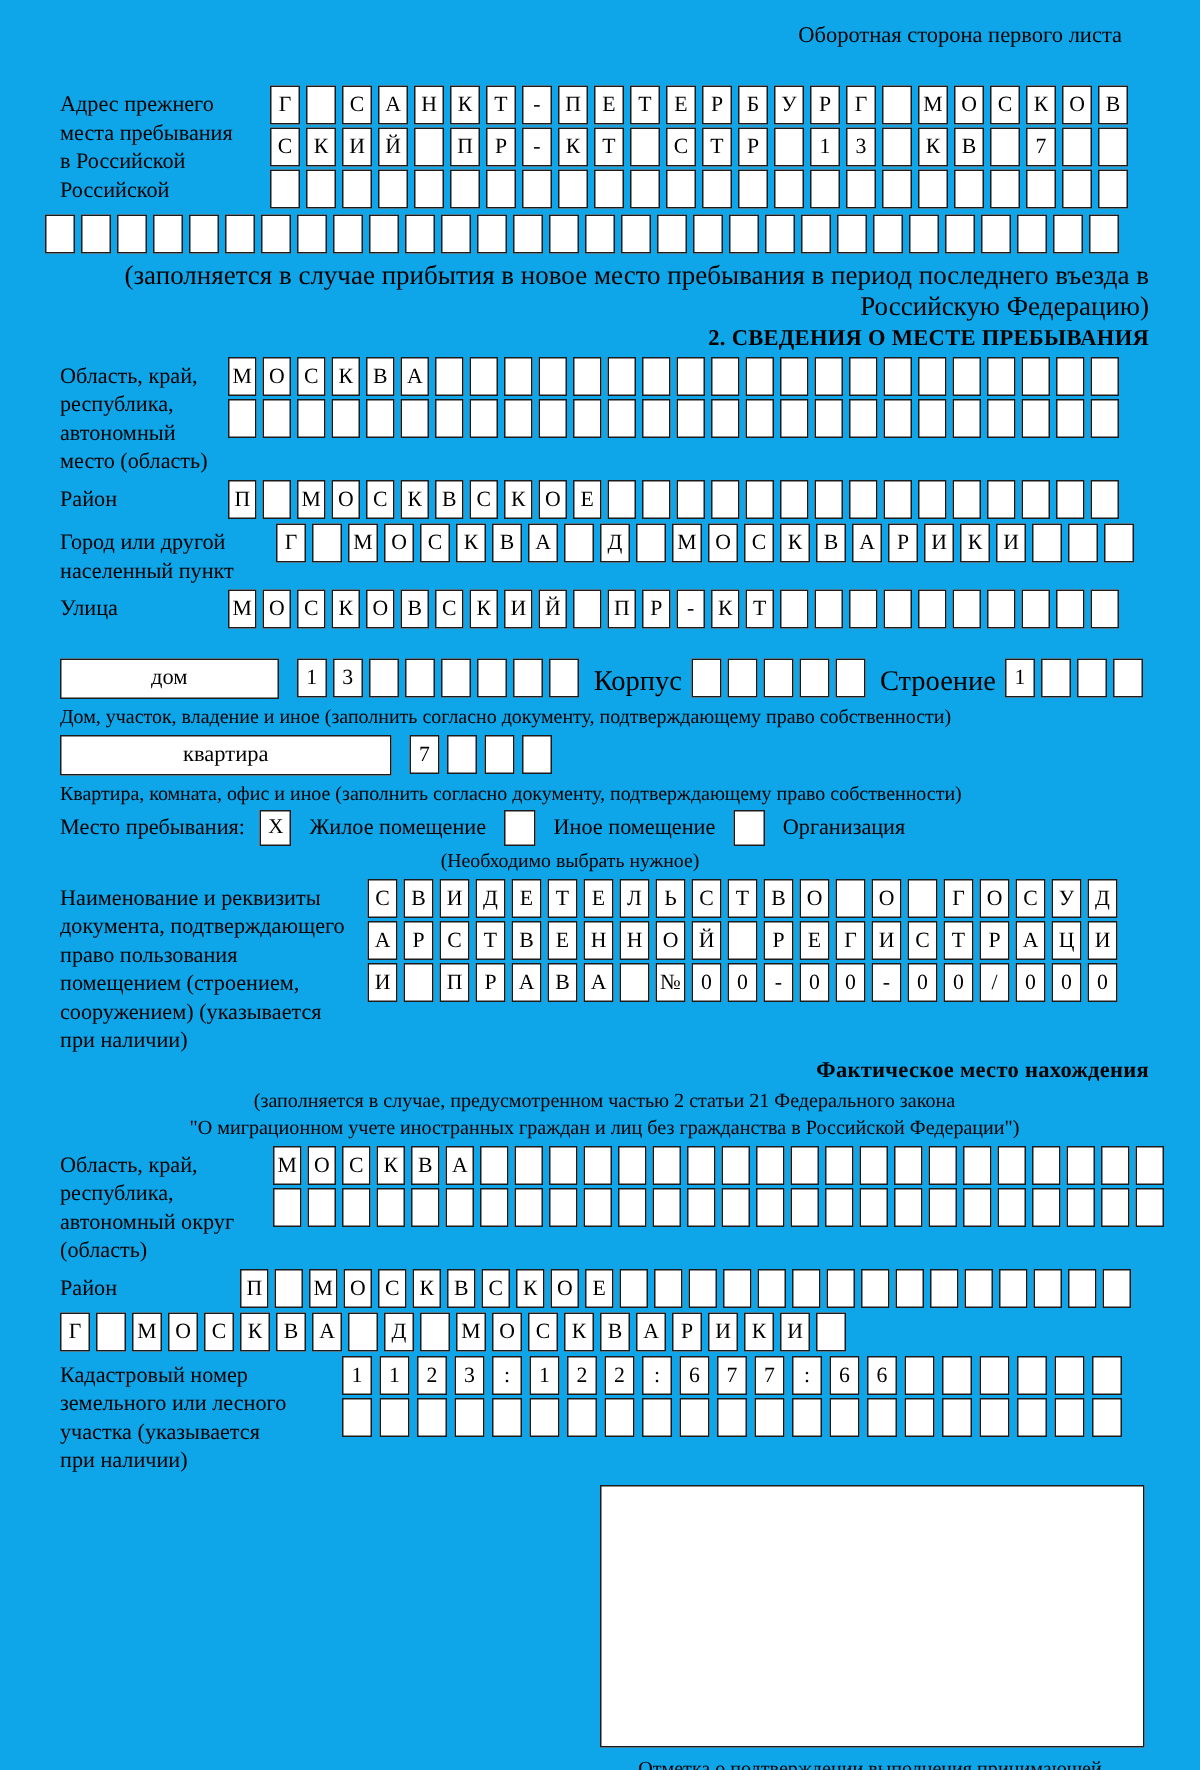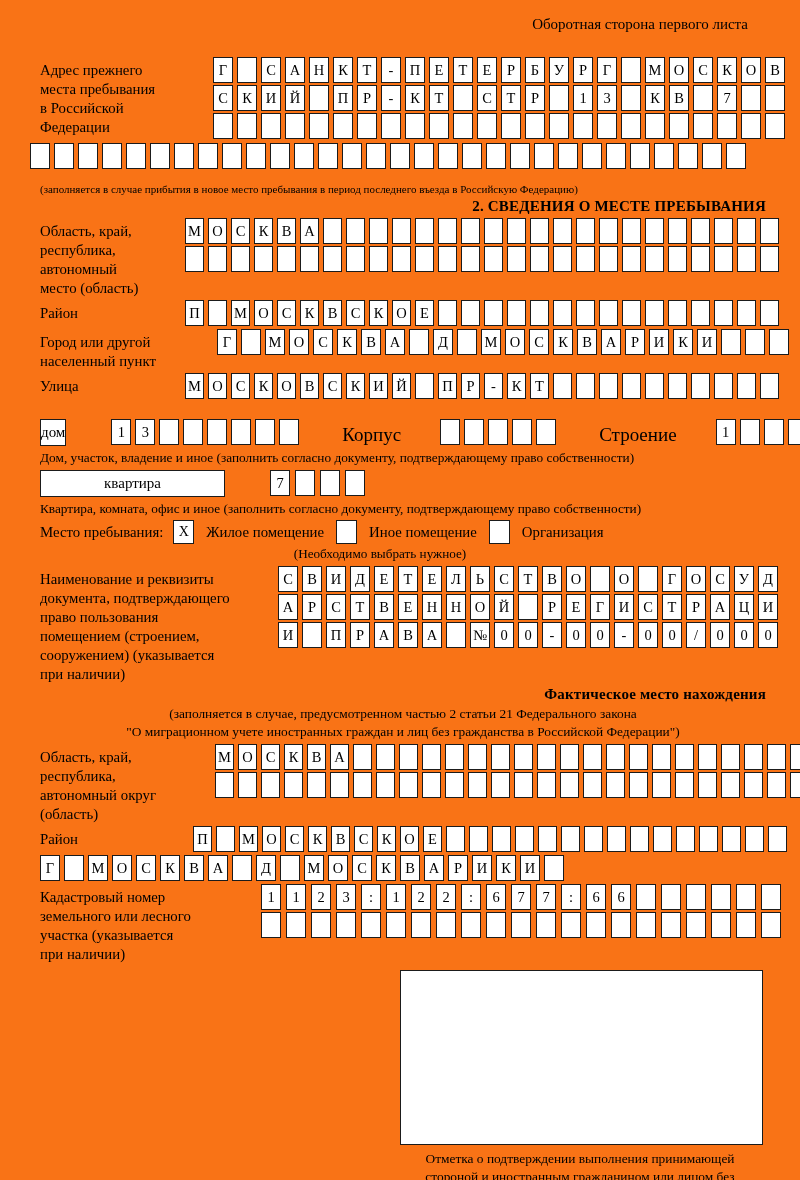--- a/index.html
+++ b/index.html
@@ -1,39 +1,39 @@
 <!DOCTYPE html>
 <html><head>
 <meta charset="utf-8">
 <style>
   html,body{margin:0;padding:0;background:#fff;}
-  .page{width:800px;height:1180px;background:#f97316;color:#000;
+  .page{width:800px;height:1180px;background:#0ea5e9;color:#000;
         font-family:"Liberation Serif",serif;box-sizing:border-box;
         padding:16px 34px 0 40px;overflow:hidden;position:relative;}
   .hdr{text-align:right;font-size:15px;padding-right:18px;}
-  .frow{display:flex;align-items:flex-start;gap:33px;}
+  .frow{display:flex;align-items:flex-start;}
   .flabel{font-size:14.8px;line-height:19px;flex:none;padding-top:4px;}
   .w140{width:140px}.w112{width:112px}.w144{width:144px}.w205{width:205px}
   .w142{width:142px}.w120{width:120px}.w188{width:188px}
   .cellrows{display:flex;flex-direction:column;}
   .cellrows .cells{margin-bottom:2px;}
   .cells{display:flex;}
   .cell{height:26px;box-sizing:border-box;border:1.7px solid #1b1b1b;background:#fff;
         display:flex;align-items:center;justify-content:center;font-size:14.5px;}
   .p24 .cell{width:20px;margin-right:4px;}
   .p23 .cell{width:19px;margin-right:4px;}
   .p25 .cell{width:20px;margin-right:5px;}
   .fullrow{margin-left:-10px;margin-top:2px;}
-  .note{font-size:11px;text-align:left;margin-top:14px;}
+  .note{font-size:18px;text-align:right;margin-top:4px;}
   .left-note{font-size:13.3px;margin-top:4px;}
   .h-bold{font-weight:700;font-size:15px;text-align:right;margin-top:3px;letter-spacing:.2px;}
   .wbox{border:1.7px solid #1b1b1b;height:27px;box-sizing:border-box;background:#fff;
         display:flex;align-items:center;justify-content:center;font-size:15px;}
   .wbox.house{width:155px;}
-  .wbox.apt{width:185px;}
+  .wbox.apt{width:221px;}
   .inline-label{font-size:19px;padding-top:5px;margin:0 6px 0 6px;white-space:nowrap;}
   .ml12{margin-left:12px;}
   .chk{width:21px;height:24px;box-sizing:border-box;border:1.7px solid #1b1b1b;background:#fff;
        display:flex;align-items:center;justify-content:center;font-size:14px;}
   .ptype{display:flex;align-items:center;margin-top:3px;font-size:14.8px;}
   .ptype .lbl{margin-right:10px;}
   .ptype .opt-lbl{margin:0 12px 0 12px;}
   .choose-note{font-size:13.2px;text-align:center;width:300px;margin:2px 0 0 190px;}
   .center-note{font-size:13.4px;text-align:center;line-height:18px;margin-top:2px;}
   .stampbox{width:363px;height:175px;box-sizing:border-box;border:1.8px solid #1b1b1b;
@@ -46,21 +46,21 @@
 
 <div class="page">
 
   <div class="hdr">Оборотная сторона первого листа</div>
 
   <div class="frow mt24">
     <div class="flabel w140">
         <div>Адрес прежнего</div>
         <div>места пребывания</div>
         <div>в Российской</div>
-        <div>Федерации</div>
+        <div>Российской</div>
       </div>
     <div class="cellrows">
       <div class="cells p24">
           <div class="cell">Г</div>
           <div class="cell"></div>
           <div class="cell">С</div>
           <div class="cell">А</div>
           <div class="cell">Н</div>
           <div class="cell">К</div>
           <div class="cell">Т</div>

